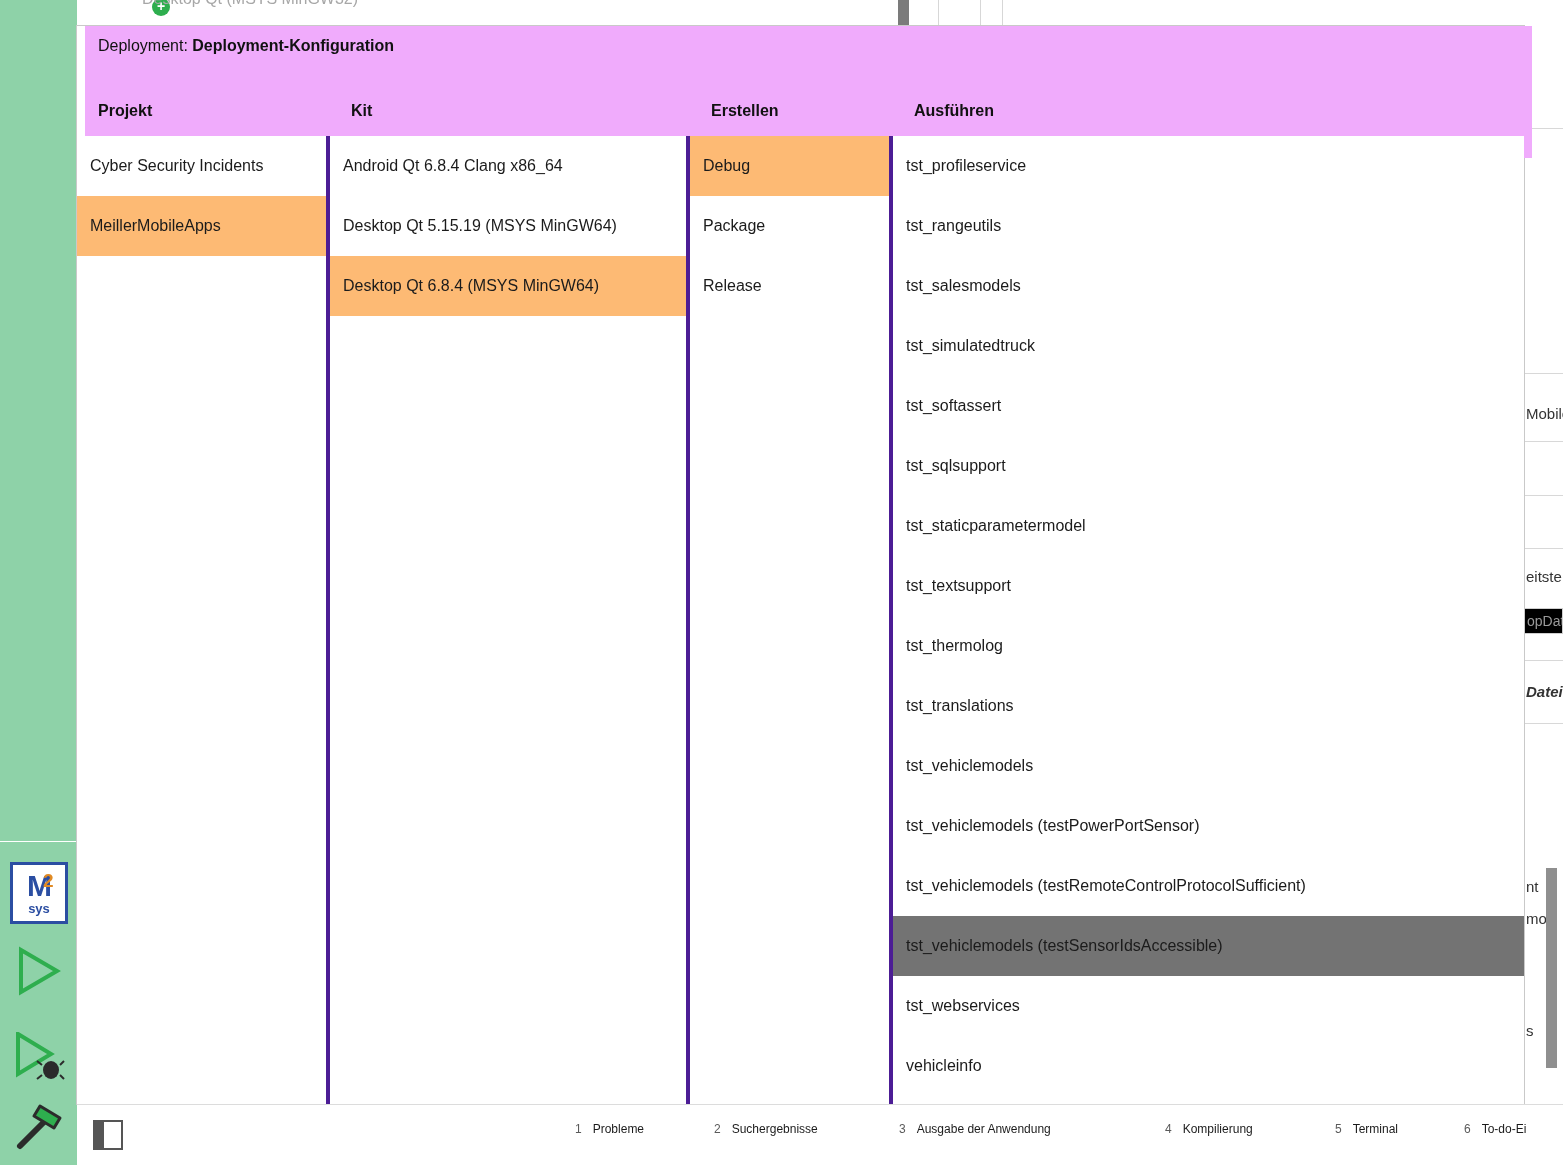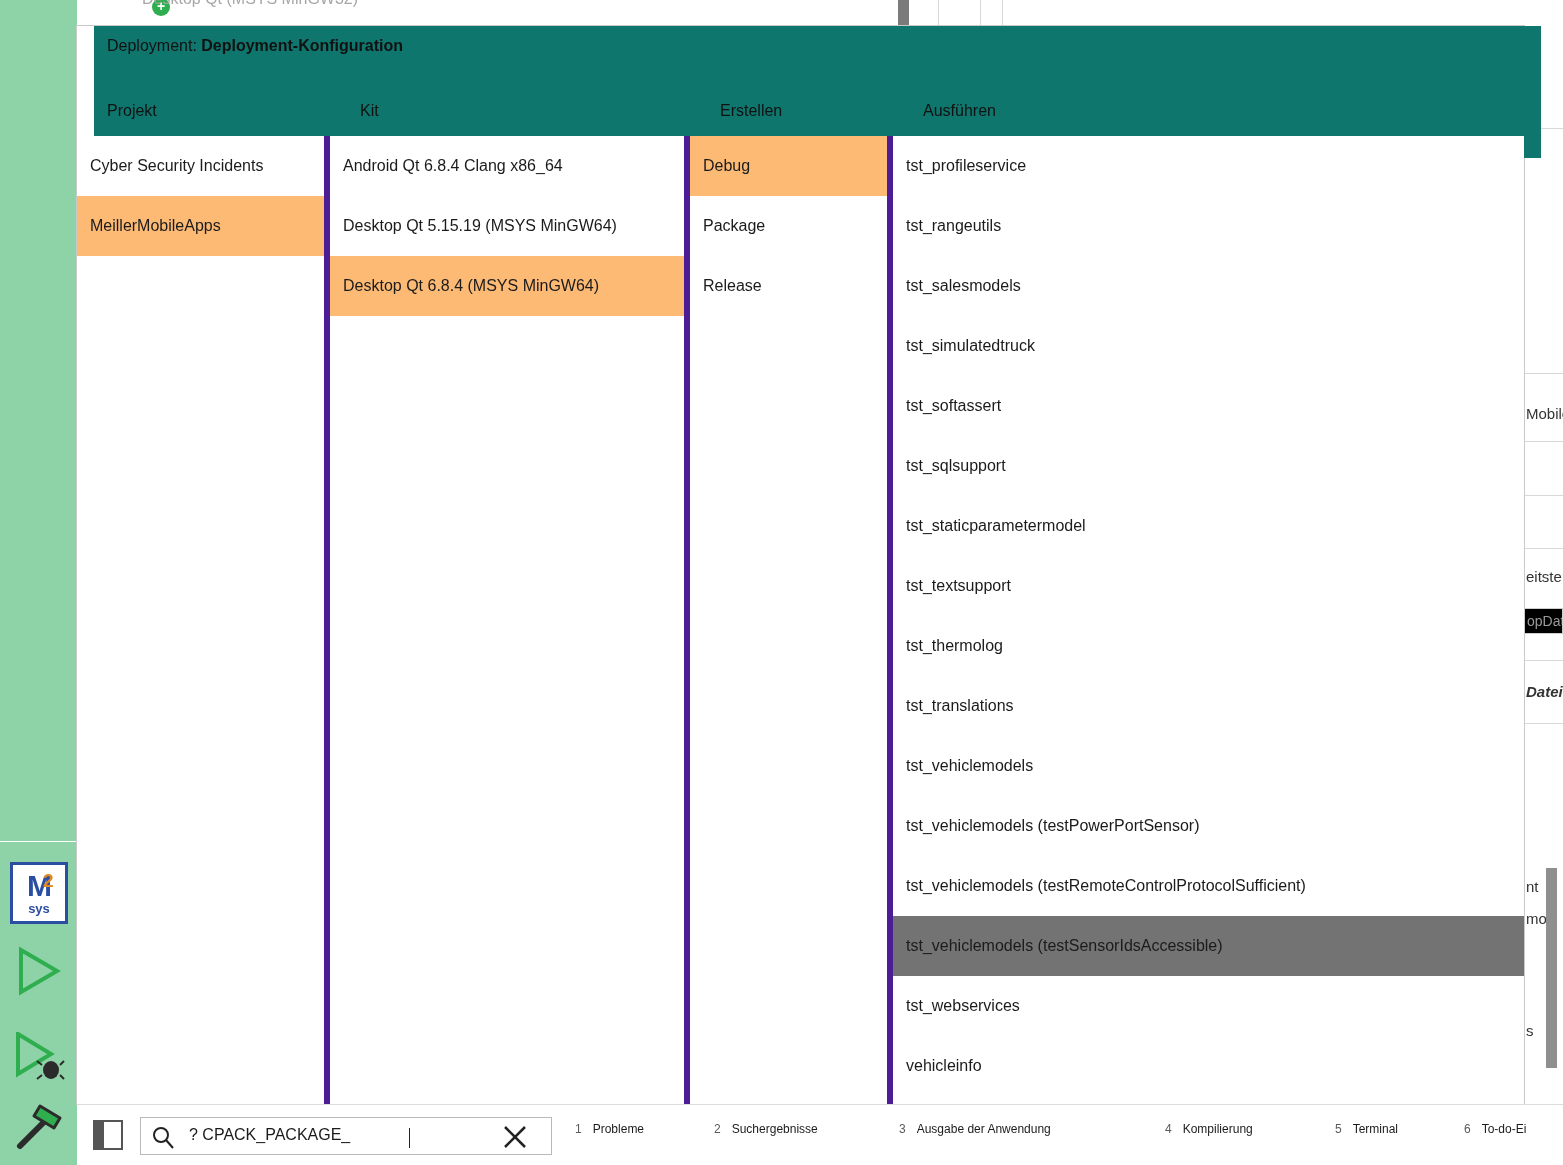--- a/index.html
+++ b/index.html
@@ -193,52 +193,52 @@
     position: absolute;
     left: 77px;
     top: 26px;
     width: 1447px;
     height: 1078px;
     background: #ffffff;
     box-shadow: 0 0 0 1px #c9c9c9;
   }
   #popup-header {
     position: absolute;
-    left: 17px;
+    left: 8px;
     top: 0;
     width: 1447px;
     height: 132px;
-    background: #0f766e;
+    background: #f0abfc;
   }
   #deployment-line {
     position: absolute;
     left: 13px;
     top: 11px;
     font-size: 16px;
     color: #111;
   }
   #deployment-line b { font-weight: bold; }
   .col-head {
     position: absolute;
     top: 76px;
     font-size: 16px;
-    font-weight: normal;
+    font-weight: bold;
     color: #111;
   }
   #col-head-projekt { left: 13px; }
   #col-head-kit { left: 266px; }
   #col-head-erstellen { left: 626px; }
   #col-head-ausfuehren { left: 829px; }
 
   .col {
     position: absolute;
     top: 110px;
     height: 968px;
     background: #ffffff;
-    border-right: 6px solid #4c1d95;
+    border-right: 4px solid #4c1d95;
     box-sizing: border-box;
     overflow: hidden;
   }
   #col-projekt { left: 0; width: 253px; }
   #col-kit     { left: 253px; width: 360px; }
   #col-erstellen { left: 613px; width: 203px; }
   #col-ausfuehren { left: 816px; width: 631px; border-right: none; }
 
   .row {
     position: relative;
@@ -454,36 +454,20 @@
 
   <div id="popup-bottom-bar"></div>
 </div>
 
 <div id="bottom-bar">
 
   <div id="sidebar-toggle">
     <div class="fill"></div>
   </div>
 
-  <div id="search-box">
-    <div id="search-icon">
-      <svg width="24" height="24" viewBox="0 0 24 24">
-        <circle cx="10" cy="10" r="7" fill="none" stroke="#222" stroke-width="2"></circle>
-        <line x1="15" y1="15" x2="22" y2="23" stroke="#222" stroke-width="2"></line>
-      </svg>
-    </div>
-    <div id="search-text" title="Suchen...">? CPACK_PACKAGE_</div>
-    <div id="search-caret"></div>
-    <div id="search-clear">
-      <svg width="28" height="28" viewBox="0 0 28 28">
-        <line x1="4" y1="4" x2="24" y2="24" stroke="#222" stroke-width="2.5"></line>
-        <line x1="24" y1="4" x2="4" y2="24" stroke="#222" stroke-width="2.5"></line>
-      </svg>
-    </div>
-  </div>
 
   <div class="out-btn" style="left:498px;">
     <span class="num">1</span><span>Probleme</span>
   </div>
   <div class="out-btn" style="left:637px;">
     <span class="num">2</span><span>Suchergebnisse</span>
   </div>
   <div class="out-btn" style="left:822px;">
     <span class="num">3</span><span>Ausgabe der Anwendung</span>
   </div>

